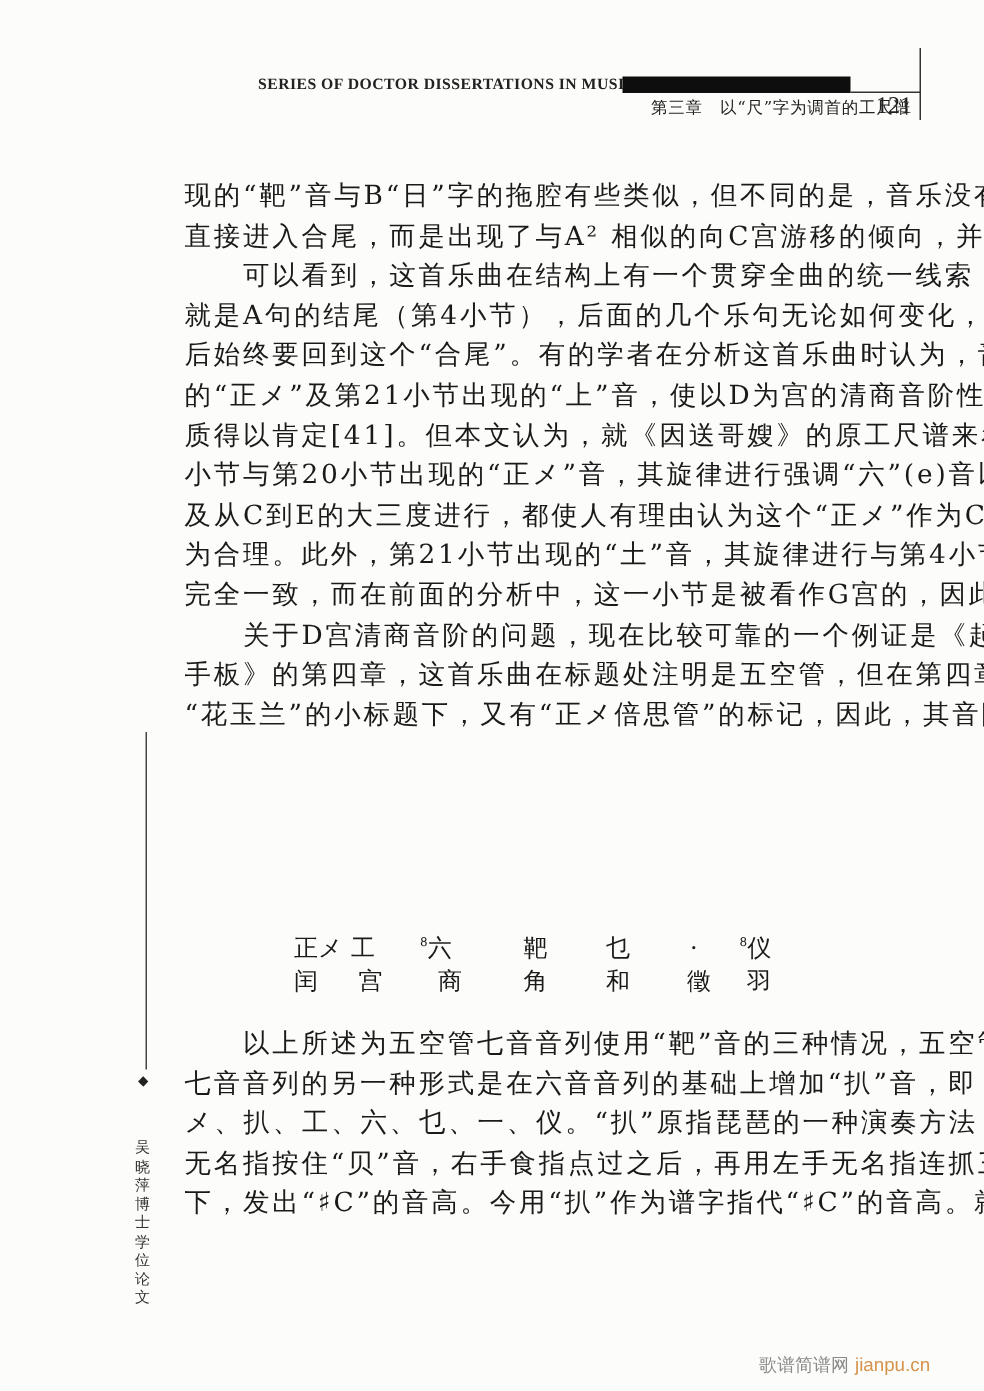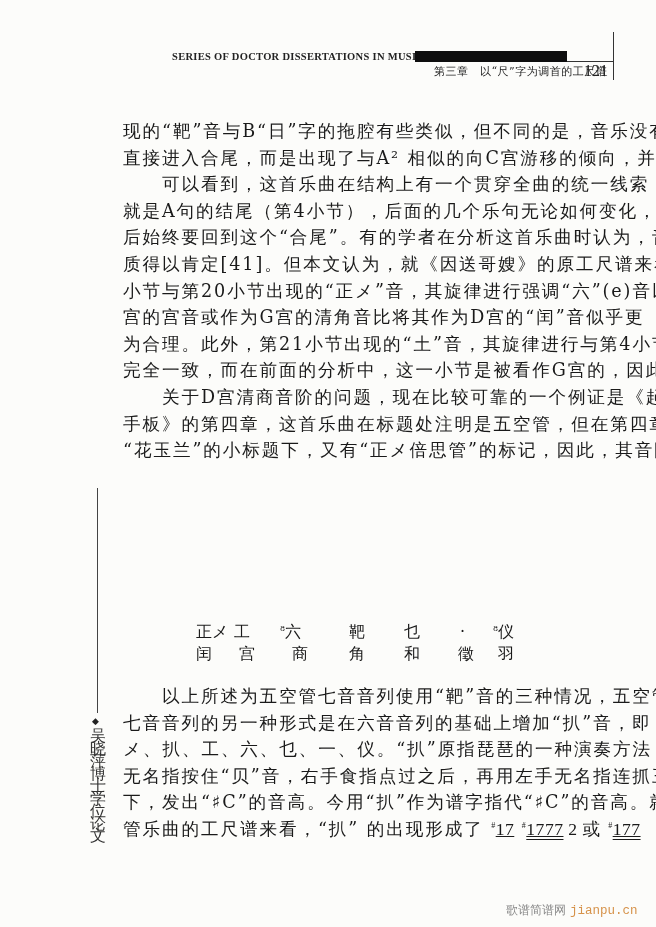--- a/index.html
+++ b/index.html
@@ -157,39 +157,39 @@
   .side-diamond {
     position: absolute;
     left: 92px;
     top: 716px;
     font-size: 9px;
     color: #222;
   }
   .side-text {
     position: absolute;
     left: 90px;
-    top: 730px;
+    top: 760px;
     width: 12px;
-    font-size: 16px;
+    font-size: 10px;
     line-height: 12.5px;
     color: #333;
     word-break: break-all;
   }
 
   
   .watermark {
     position: absolute;
     left: 506px;
     top: 902px;
     font-size: 12px;
     color: #8a8a8a;
     white-space: nowrap;
   }
   .watermark .url {
-    font-family: Liberation Mono, monospace;
+    font-family: Liberation Sans, sans-serif;
     color: #d6924a;
     font-size: 12.5px;
     margin-left: 4px;
   }
 </style>
 </head>
 <body>
 
 <div class="page">
 
@@ -202,23 +202,24 @@
 
   <div class="body">
     <div class="para">
       <span class="line">现的“靶”音与B“日”字的拖腔有些类似，但不同的是，音乐没有</span>
       <span class="line">直接进入合尾，而是出现了与A² 相似的向C宫游移的倾向，并导</span>
     </div>
     <div class="para">
       <span class="line" style="padding-left:39px">可以看到，这首乐曲在结构上有一个贯穿全曲的统一线索，</span>
       <span class="line">就是A句的结尾（第4小节），后面的几个乐句无论如何变化，最</span>
       <span class="line">后始终要回到这个“合尾”。有的学者在分析这首乐曲时认为，音</span>
+      <span class="line">的“正メ”及第21小节出现的“上”音，使以D为宫的清商音阶性</span>
       <span class="line">质得以肯定[41]。但本文认为，就《因送哥嫂》的原工尺谱来看，第16</span>
       <span class="line">小节与第20小节出现的“正メ”音，其旋律进行强调“六”(e)音以</span>
-      <span class="line">宫的宫音或作为G宫的清角音比将其作为D宫的“闰”音似乎更</span>
+      <span class="line">及从C到E的大三度进行，都使人有理由认为这个“正メ”作为C</span>
       <span class="line">为合理。此外，第21小节出现的“土”音，其旋律进行与第4小节</span>
       <span class="line">完全一致，而在前面的分析中，这一小节是被看作G宫的，因此，</span>
     </div>
     <div class="para">
       <span class="line" style="padding-left:39px">关于D宫清商音阶的问题，现在比较可靠的一个例证是《起</span>
       <span class="line">手板》的第四章，这首乐曲在标题处注明是五空管，但在第四章</span>
       <span class="line">“花玉兰”的小标题下，又有“正メ倍思管”的标记，因此，其音阶便</span>
     </div>
   </div>
 
@@ -242,26 +243,20 @@
       <span class="scale-cell" style="left:302px">羽</span>
     </div>
   </div>
 
   <div class="body2">
     <span class="line" style="padding-left:39px">以上所述为五空管七音音列使用“靶”音的三种情况，五空管</span>
     <span class="line">七音音列的另一种形式是在六音音列的基础上增加“扒”音，即：</span>
     <span class="line">メ、扒、工、六、乜、一、仪。“扒”原指琵琶的一种演奏方法，指用左手</span>
     <span class="line">无名指按住“贝”音，右手食指点过之后，再用左手无名指连抓三</span>
     <span class="line">下，发出“♯C”的音高。今用“扒”作为谱字指代“♯C”的音高。就五空</span>
-    <span class="line">
-      <span>管乐曲的工尺谱来看，“扒” 的出现形成了</span>
-      <span class="notation"><span class="sharp">#</span><span class="u1">17</span></span>
-      <span class="notation"><span class="sharp">#</span><span class="u2">1777</span><span> 2 或</span></span>
-      <span class="notation"><span class="sharp">#</span><span class="u2">177</span></span>
-    </span>
   </div>
 
   <div class="side-rule"></div>
   <div class="side-diamond">◆</div>
   <div class="side-text">吴晓萍博士学位论文</div>
 
   <div class="watermark">
     <span>歌谱简谱网</span><span class="url">jianpu.cn</span>
   </div>
 

